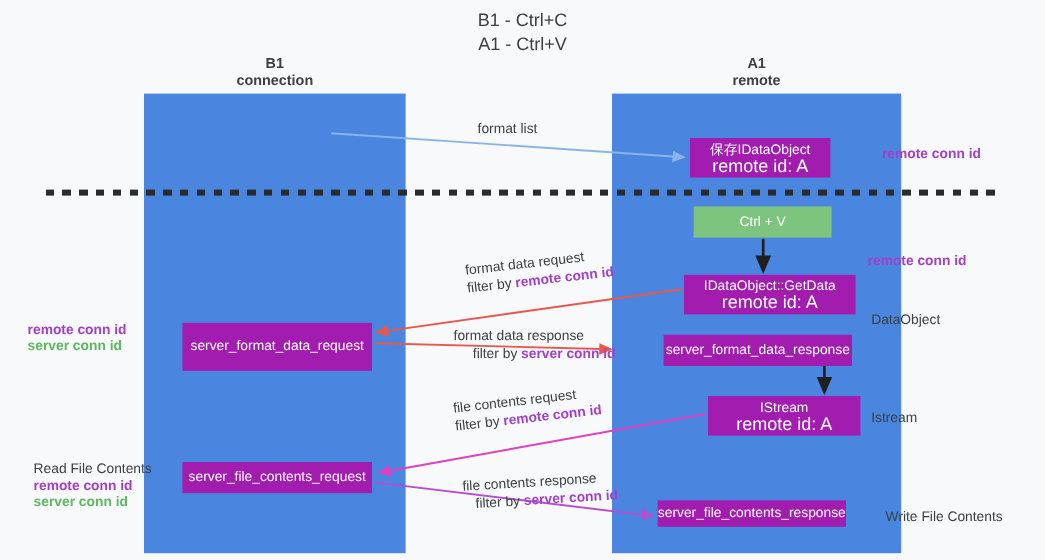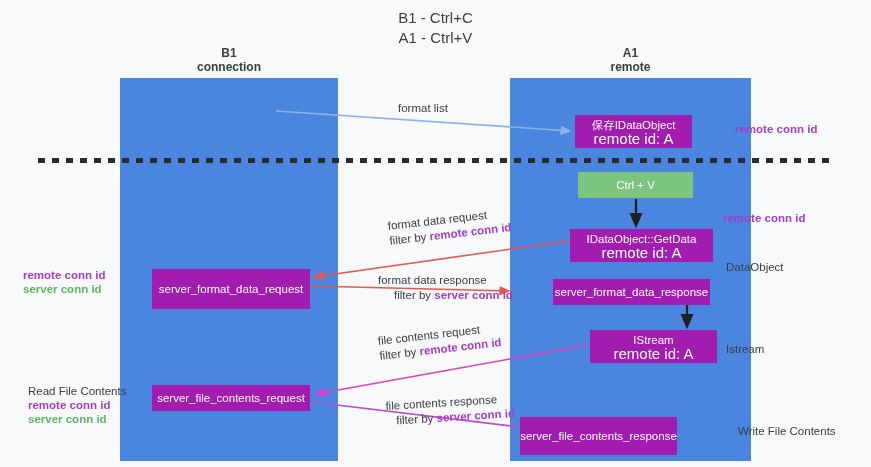--- a/index.html
+++ b/index.html
@@ -49,21 +49,21 @@
   .box .l2{font-size:15px;}
 
   #box-ctrlc{left:160px;top:96px;width:115px;height:28px;}
   #box-idataobject{left:575px;top:115px;width:117px;height:33px;}
   #box-ctrlv{left:578px;top:172px;width:115px;height:26px;}
   #box-getdata{left:570px;top:229px;width:143px;height:33px;}
   #box-sfdreq{left:152px;top:269px;width:158px;height:40px;}
   #box-sfdresp{left:513px;top:279px;width:157px;height:26px;margin-left:40px;}
   #box-istream{left:590px;top:330px;width:127px;height:33px;}
   #box-sfcreq{left:152px;top:385px;width:158px;height:26px;}
-  #box-sfcresp{left:520px;top:417px;width:157px;height:38px;}
+  #box-sfcresp{left:548px;top:417px;width:157px;height:22px;}
 
   
   .side{font-size:11.5px;line-height:14px;color:#3c4043;}
   .purple{color:#a23fc6;font-weight:bold;}
   .green-txt{color:#5bb85f;font-weight:bold;}
   .plain{color:#3c4043;}
 
   #lbl-remote-1{left:735px;top:122px;}
   #lbl-remote-2{left:723px;top:211px;}
   #lbl-dataobject{left:726px;top:236px;margin-top:24px;}

